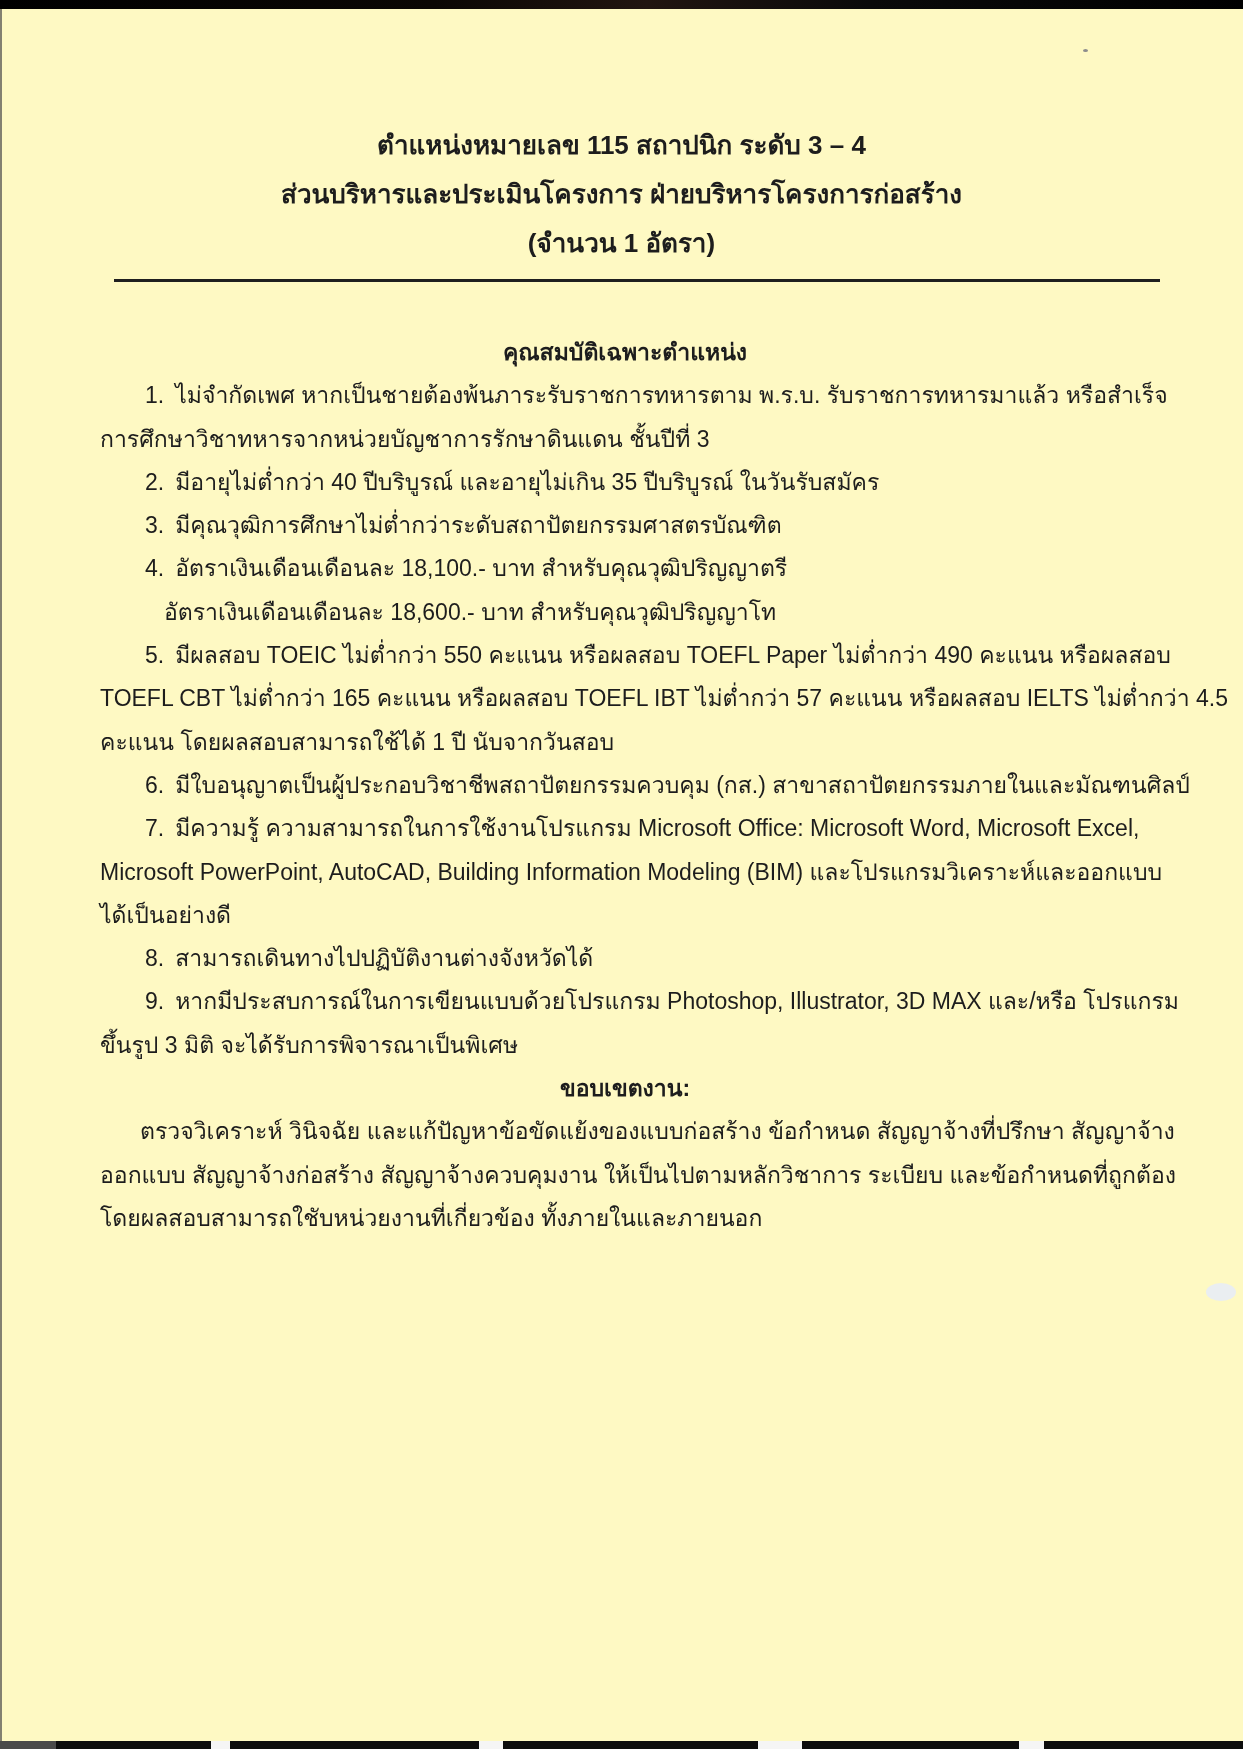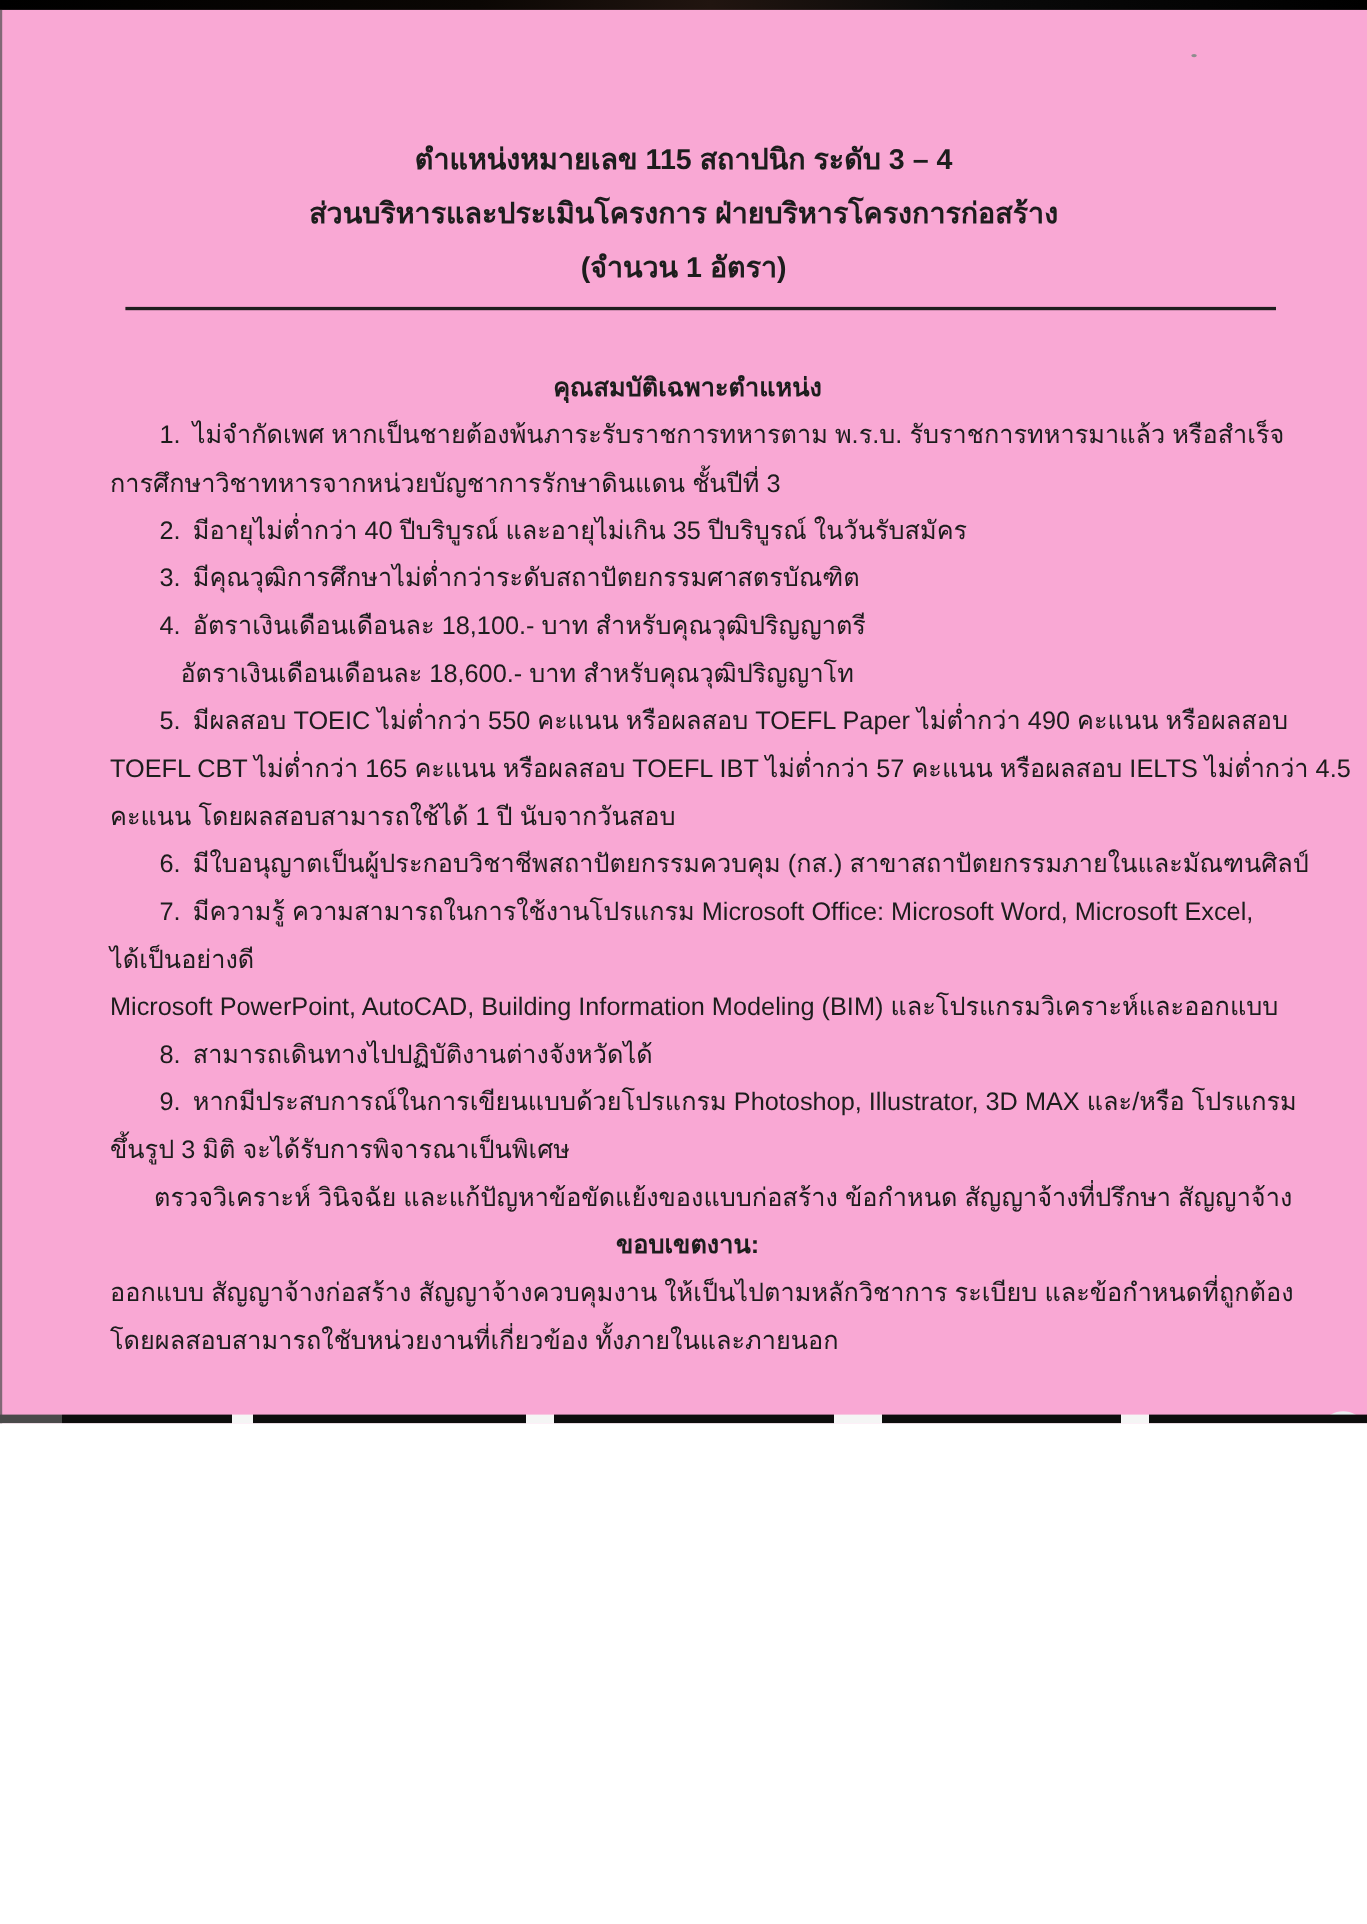--- a/index.html
+++ b/index.html
@@ -3,22 +3,22 @@
   <meta charset="utf-8">
   <style>
     html, body {
       margin: 0;
       padding: 0;
       background: #ffffff;
     }
     .page {
       position: relative;
       width: 1243px;
-      height: 1294px;
-      background: #f9a8d4;
+      height: 1749px;
+      background: #fef9c3;
       overflow: hidden;
       font-family: "Liberation Sans", sans-serif;
       color: #1d1d1d;
     }
     
     .scan-topbar {
       position: absolute;
       top: 0; left: 0;
       width: 100%; height: 9px;
       background: linear-gradient(90deg, #000000 0%, #0b0704 35%, #211510 52%, #0a0a0a 70%, #000000 100%);
@@ -136,35 +136,35 @@
     <div class="line">TOEFL CBT ไม่ต่ำกว่า 165 คะแนน หรือผลสอบ TOEFL IBT ไม่ต่ำกว่า 57 คะแนน หรือผลสอบ IELTS ไม่ต่ำกว่า 4.5</div>
     <div class="line">คะแนน โดยผลสอบสามารถใช้ได้ 1 ปี นับจากวันสอบ</div>
 
     <div class="line first">
       <span class="num">6.</span><span>มีใบอนุญาตเป็นผู้ประกอบวิชาชีพสถาปัตยกรรมควบคุม (กส.) สาขาสถาปัตยกรรมภายในและมัณฑนศิลป์</span>
     </div>
 
     <div class="line first">
       <span class="num">7.</span><span>มีความรู้ ความสามารถในการใช้งานโปรแกรม Microsoft Office: Microsoft Word, Microsoft Excel,</span>
     </div>
+    <div class="line">Microsoft PowerPoint, AutoCAD, Building Information Modeling (BIM) และโปรแกรมวิเคราะห์และออกแบบ</div>
     <div class="line">ได้เป็นอย่างดี</div>
-    <div class="line">Microsoft PowerPoint, AutoCAD, Building Information Modeling (BIM) และโปรแกรมวิเคราะห์และออกแบบ</div>
 
     <div class="line first">
       <span class="num">8.</span><span>สามารถเดินทางไปปฏิบัติงานต่างจังหวัดได้</span>
     </div>
 
     <div class="line first">
       <span class="num">9.</span><span>หากมีประสบการณ์ในการเขียนแบบด้วยโปรแกรม Photoshop, Illustrator, 3D MAX และ/หรือ โปรแกรม</span>
     </div>
     <div class="line">ขึ้นรูป 3 มิติ จะได้รับการพิจารณาเป็นพิเศษ</div>
 
+    <div class="line heading">ขอบเขตงาน:</div>
+
     <div class="line pindent">ตรวจวิเคราะห์ วินิจฉัย และแก้ปัญหาข้อขัดแย้งของแบบก่อสร้าง ข้อกำหนด สัญญาจ้างที่ปรึกษา สัญญาจ้าง</div>
-
-    <div class="line heading">ขอบเขตงาน:</div>
     <div class="line">ออกแบบ สัญญาจ้างก่อสร้าง สัญญาจ้างควบคุมงาน ให้เป็นไปตามหลักวิชาการ ระเบียบ และข้อกำหนดที่ถูกต้อง</div>
     <div class="line">โดยผลสอบสามารถใชับหน่วยงานที่เกี่ยวข้อง ทั้งภายในและภายนอก</div>
 
   </div>
 
   <div class="scan-bottombar"></div>
 
 </div>
 
 </body></html>

